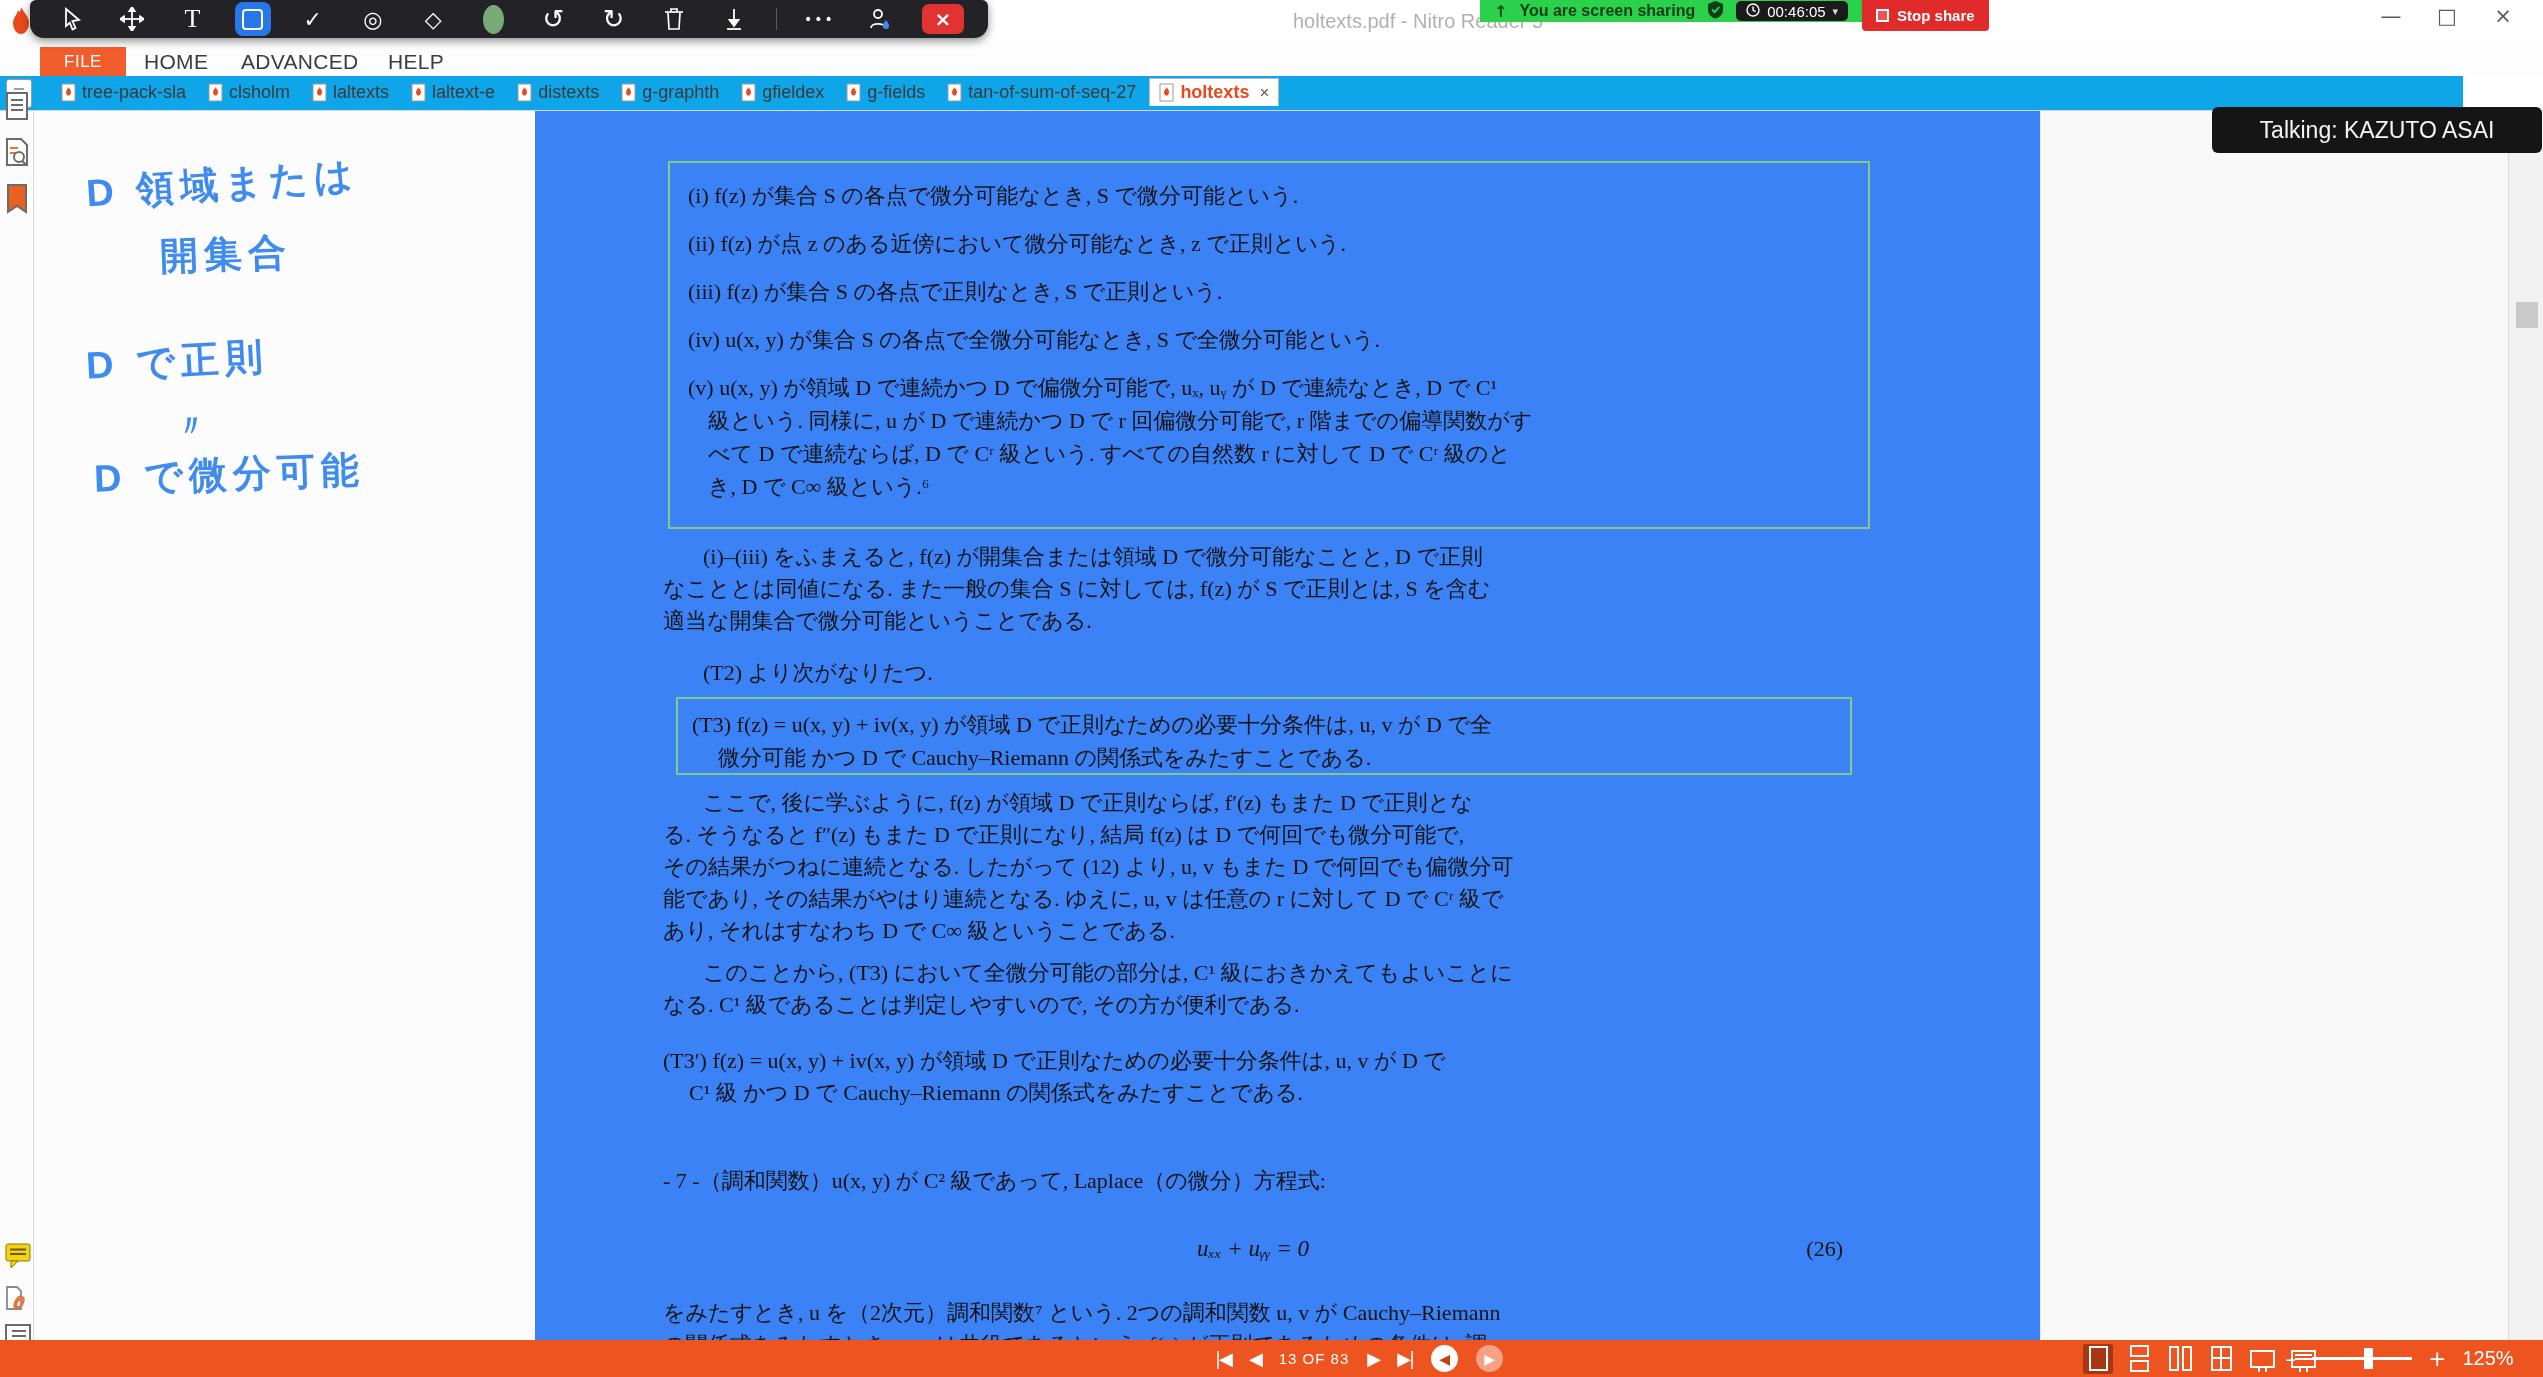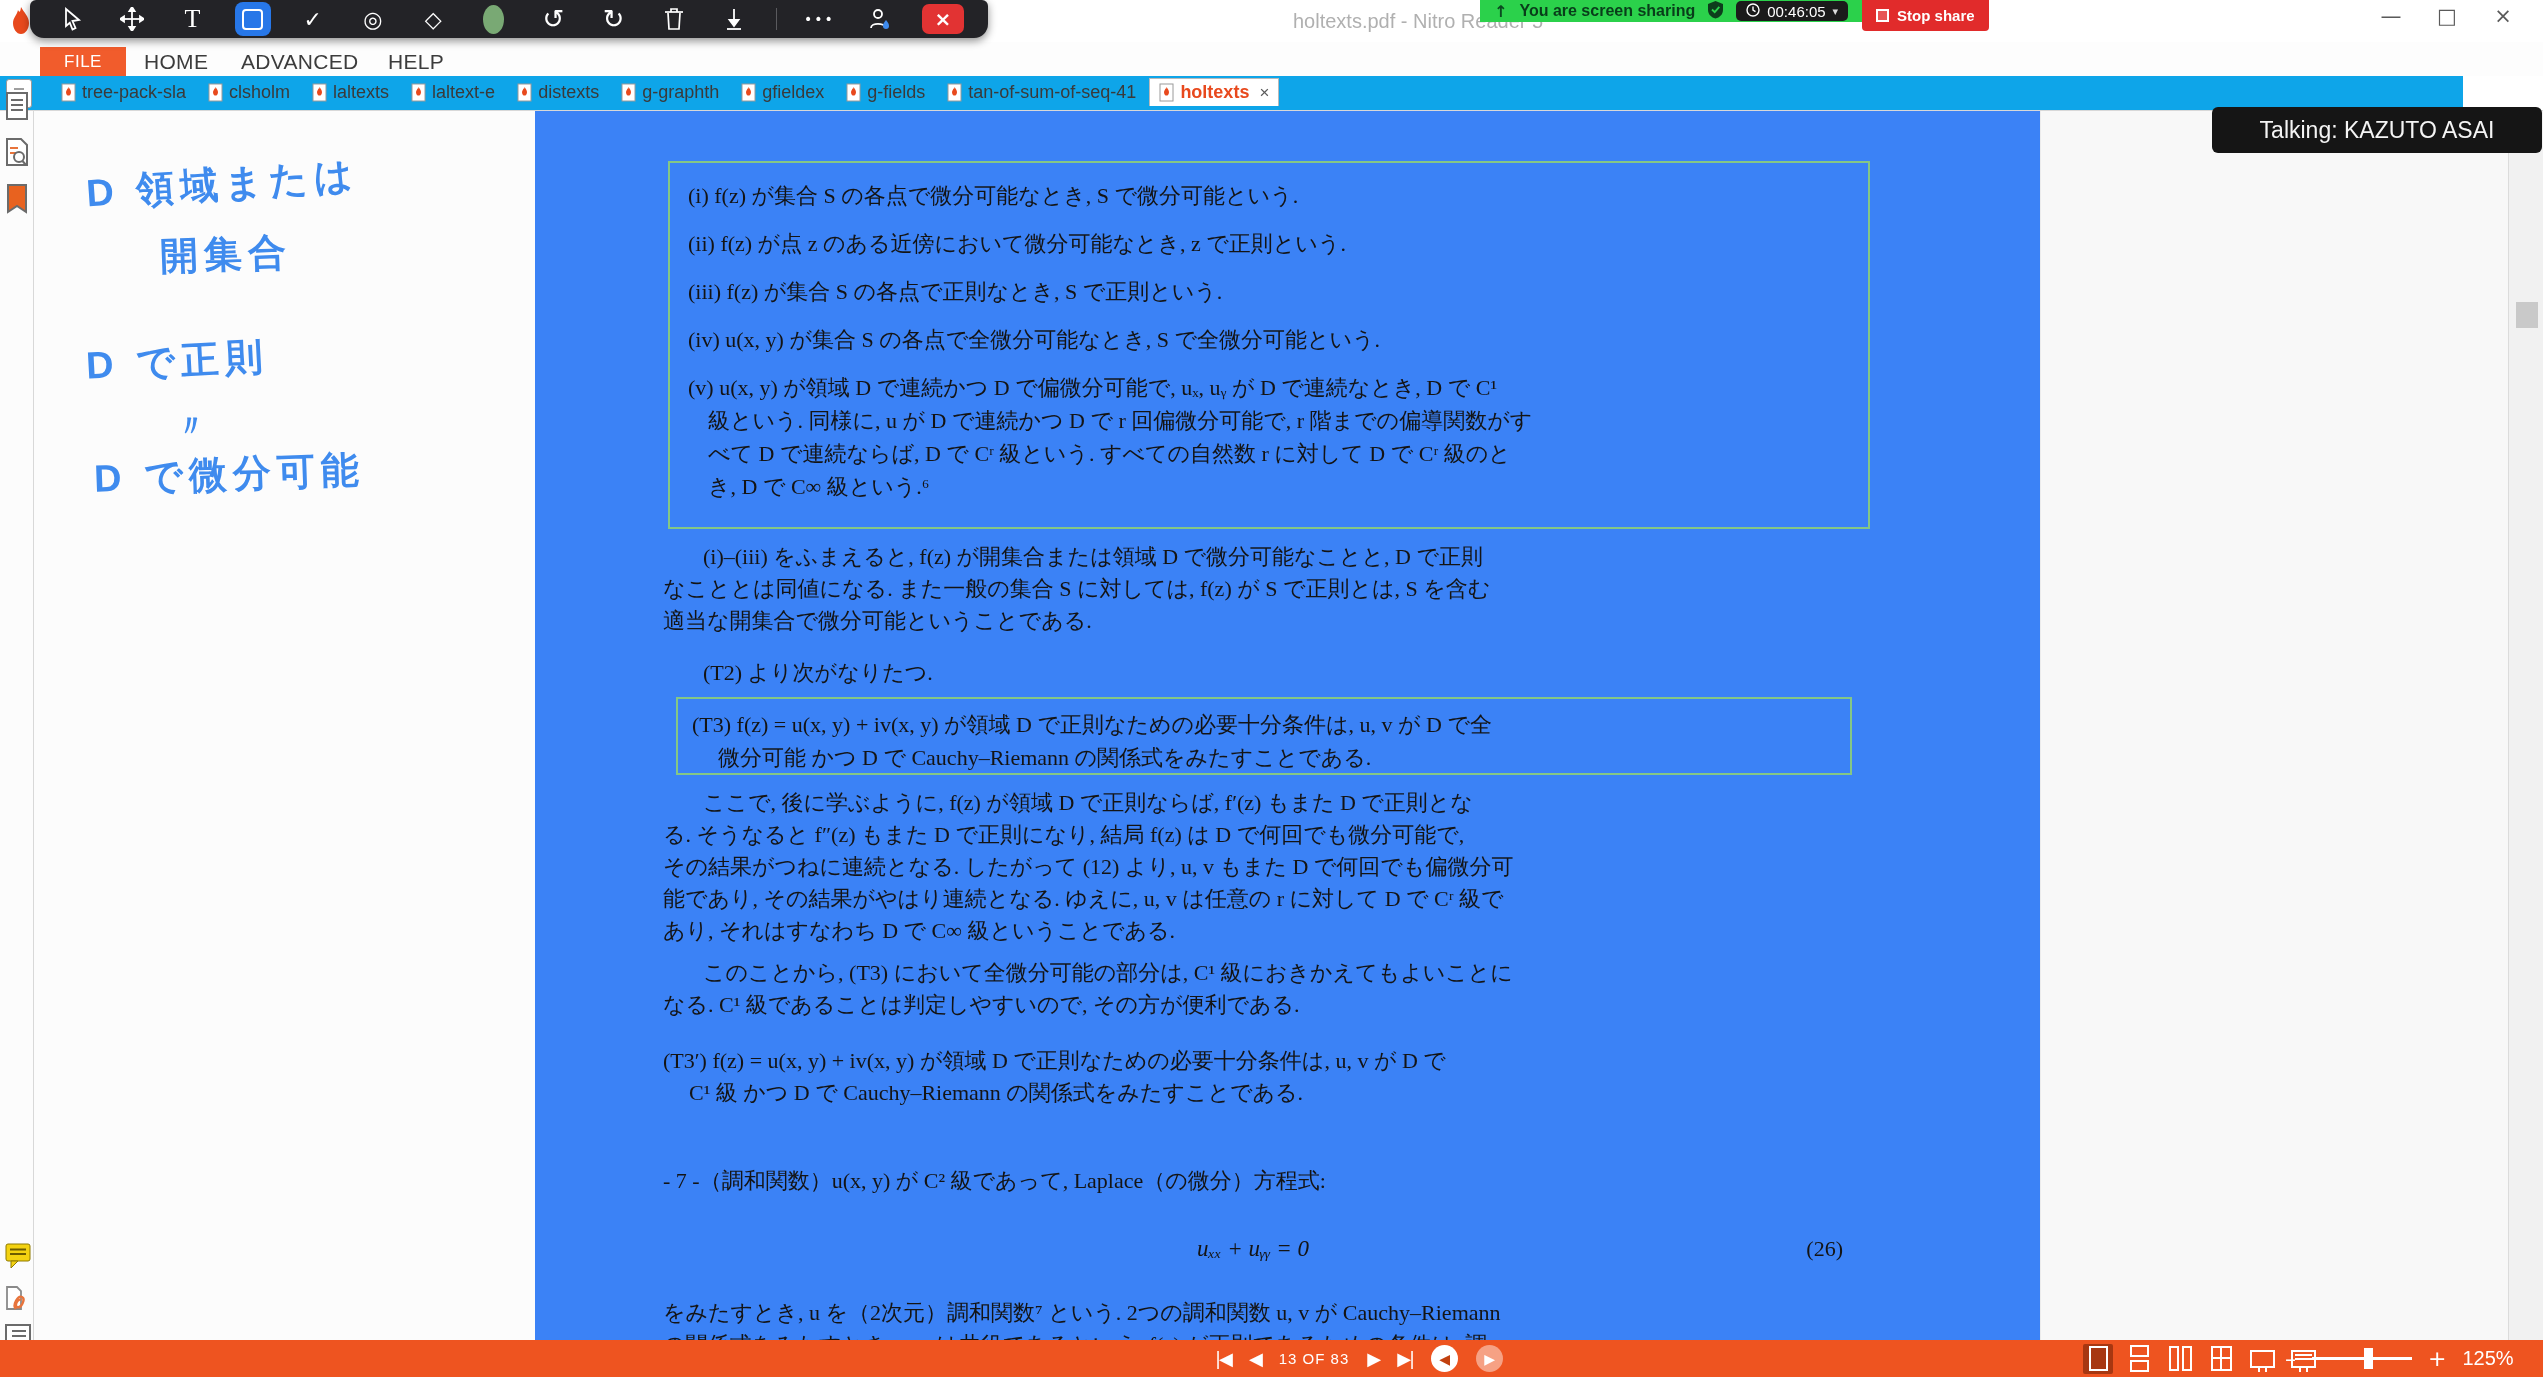--- a/index.html
+++ b/index.html
@@ -303,21 +303,21 @@
             <rect x="1" y="1" width="13" height="17" fill="#fff" stroke="#9a9a9a"></rect>
             <path d="M7.5 4 C9 6.5 10 7.2 10 9.2 C10 11.2 8.8 12.6 7.5 12.6 C6.2 12.6 5 11.2 5 9.2 C5 7.8 6.2 6.8 6.6 5.2 C7 6.2 7.3 6 7.5 4 Z" fill="#e8491d"></path>
           </svg>
         <span>g-fields</span>
       </div>
       <div class="tab">
         <svg class="pdficon" width="15" height="19" viewBox="0 0 15 19">
             <rect x="1" y="1" width="13" height="17" fill="#fff" stroke="#9a9a9a"></rect>
             <path d="M7.5 4 C9 6.5 10 7.2 10 9.2 C10 11.2 8.8 12.6 7.5 12.6 C6.2 12.6 5 11.2 5 9.2 C5 7.8 6.2 6.8 6.6 5.2 C7 6.2 7.3 6 7.5 4 Z" fill="#e8491d"></path>
           </svg>
-        <span>tan-of-sum-of-seq-41</span>
+        <span>tan-of-sum-of-seq-27</span>
       </div>
       <div class="tab active">
         <svg class="pdficon" width="15" height="19" viewBox="0 0 15 19">
             <rect x="1" y="1" width="13" height="17" fill="#fff" stroke="#9a9a9a"></rect>
             <path d="M7.5 4 C9 6.5 10 7.2 10 9.2 C10 11.2 8.8 12.6 7.5 12.6 C6.2 12.6 5 11.2 5 9.2 C5 7.8 6.2 6.8 6.6 5.2 C7 6.2 7.3 6 7.5 4 Z" fill="#e8491d"></path>
           </svg>
         <span>holtexts</span>
         <span class="tab-close">×</span>
       </div>
     </div>

